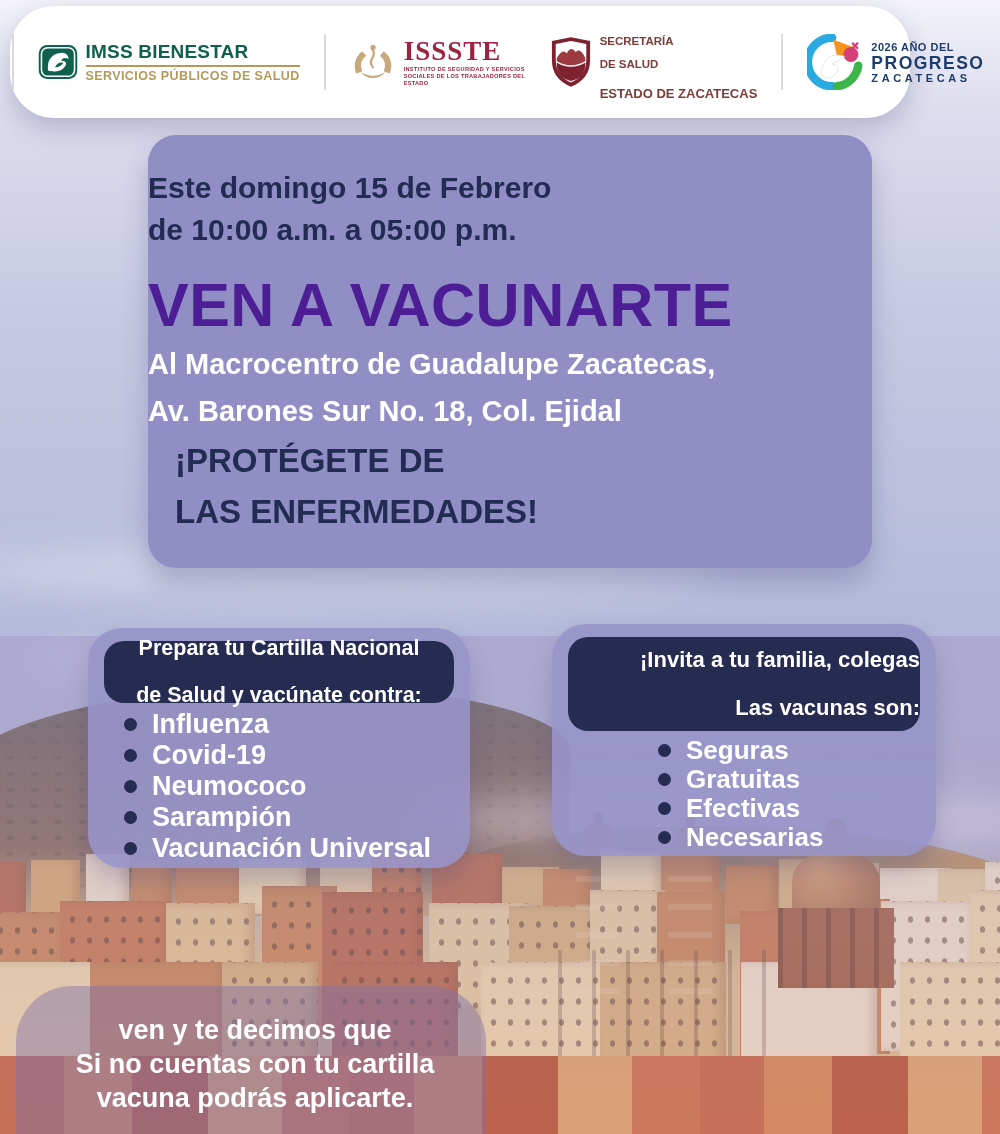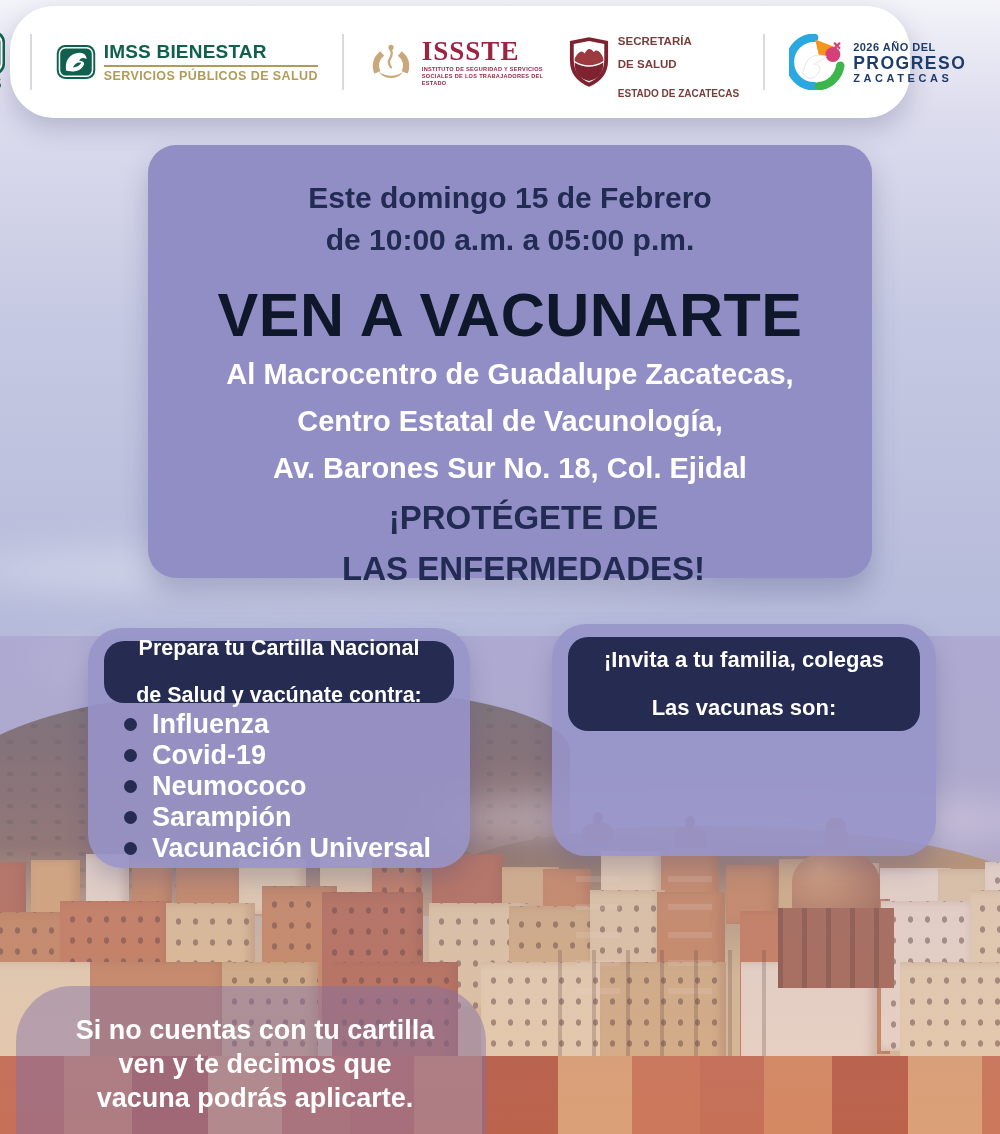--- a/index.html
+++ b/index.html
@@ -67,44 +67,44 @@
   .imss-word{font-size:17px;font-weight:700;color:var(--imss-green);letter-spacing:1px;margin-top:-2px;}
   .bien-text{display:flex;flex-direction:column;}
   .bien-title{font-size:19px;font-weight:700;color:var(--imss-green);letter-spacing:.2px;}
   .bien-rule{height:2px;background:var(--gold);margin:2px 0 2px;}
   .bien-sub{font-size:12.5px;font-weight:700;color:var(--gold);letter-spacing:.4px;}
   .issste-text{display:flex;flex-direction:column;}
   .issste-title{font-family:"Liberation Serif",serif;font-size:27px;font-weight:700;color:var(--issste-maroon);letter-spacing:1px;line-height:26px;}
   .issste-sub{font-size:5.6px;font-weight:700;color:var(--issste-maroon);width:122px;letter-spacing:.3px;line-height:7px;margin-top:2px;}
   .salud-text{display:flex;flex-direction:column;color:#7a3d39;font-weight:700;}
   .salud-l1,.salud-l2{font-size:11.5px;line-height:14px;margin-top:9px;}
-  .salud-l3{font-size:10px;line-height:13px;margin-top:16px;}
+  .salud-l3{font-size:13px;line-height:13px;margin-top:16px;}
   .prog-text{display:flex;flex-direction:column;color:var(--progreso-navy);font-weight:700;}
   .prog-l1{font-size:11px;letter-spacing:.5px;line-height:13px;}
   .prog-l2{font-size:17.5px;letter-spacing:1.5px;line-height:18px;}
   .prog-l3{font-size:11px;letter-spacing:3.6px;line-height:12px;}
 
   
-  .banner{position:absolute;left:148px;top:145px;width:724px;height:433px;z-index:6;
+  .banner{position:absolute;left:148px;top:135px;width:724px;height:433px;z-index:6;
     background:var(--banner-purple);border-radius:28px;box-shadow:0 14px 26px rgba(70,70,120,.28);
-    text-align:center;padding-top:32px;}
+    text-align:left;padding-top:32px;}
   .banner .date{font-size:30px;line-height:42px;font-weight:700;color:var(--navy);}
-  .banner .title{font-size:61px;line-height:64px;font-weight:700;color:#0f172a;letter-spacing:.5px;margin-top:22px;}
+  .banner .title{font-size:61px;line-height:64px;font-weight:700;color:#4c1d95;letter-spacing:.5px;margin-top:22px;}
   .banner .addr{font-size:29px;line-height:39px;font-weight:700;color:#fff;margin-top:8px;}
   .banner .protect{font-size:33px;line-height:43px;font-weight:700;color:var(--navy);margin-top:8px;padding-left:27px;}
 
   
   .panel{position:absolute;z-index:6;background:var(--panel-purple);border-radius:34px;
     box-shadow:0 12px 22px rgba(70,70,120,.25);}
   .panel-left{left:88px;top:628px;width:382px;height:240px;}
   .panel-right{left:552px;top:624px;width:384px;height:232px;}
   .pill{background:var(--pill-navy);border-radius:20px;color:#fff;font-weight:700;text-align:center;
     display:flex;flex-direction:column;justify-content:center;gap:20px;}
   .panel-left .pill{width:350px;height:62px;margin:13px auto 0;font-size:21.5px;line-height:27px;}
-  .panel-right .pill{width:352px;height:94px;margin:13px auto 0;font-size:22px;line-height:28px;}
+  .panel-right .pill{width:352px;height:94px;margin:13px auto 0;font-size:22px;line-height:28px;text-align:right;}
   .vax-list{list-style:none;margin-top:6px;}
   .panel-left .vax-list{padding-left:36px;}
   .panel-right .vax-list{padding-left:106px;margin-top:5px;}
   .vax-list li{display:flex;align-items:center;gap:15px;height:31px;}
   .panel-right .vax-list li{height:29px;}
   .dot{width:13px;height:13px;border-radius:50%;background:var(--pill-navy);flex:0 0 auto;}
   .vax-label{font-size:27px;font-weight:700;color:#fff;}
   .panel-right .vax-label{font-size:26px;}
 
   
@@ -242,21 +242,20 @@
         <div class="prog-l3">ZACATECAS</div>
       </div>
     </div>
   </header>
 
   <section class="banner">
     <div class="date">Este domingo 15 de Febrero</div>
     <div class="date">de 10:00 a.m. a 05:00 p.m.</div>
     <div class="title">VEN A VACUNARTE</div>
     <div class="addr">Al Macrocentro de Guadalupe Zacatecas,</div>
-    <div class="addr">Centro Estatal de Vacunología,</div>
     <div class="addr">Av. Barones Sur No. 18, Col. Ejidal</div>
     <div class="protect">¡PROTÉGETE DE</div>
     <div class="protect">LAS ENFERMEDADES!</div>
   </section>
 
   <aside class="panel panel-left">
     <div class="pill">
       <div>Prepara tu Cartilla Nacional</div>
       <div>de Salud y vacúnate contra:</div>
     </div>
@@ -282,22 +281,40 @@
           <span class="vax-label">Vacunación Universal</span>
         </li>
     </ul>
   </aside>
 
   <aside class="panel panel-right">
     <div class="pill">
       <div>¡Invita a tu familia, colegas</div>
       <div>Las vacunas son:</div>
     </div>
+    <ul class="vax-list">
+      <li>
+          <span class="dot"></span>
+          <span class="vax-label">Seguras</span>
+        </li>
+      <li>
+          <span class="dot"></span>
+          <span class="vax-label">Gratuitas</span>
+        </li>
+      <li>
+          <span class="dot"></span>
+          <span class="vax-label">Efectivas</span>
+        </li>
+      <li>
+          <span class="dot"></span>
+          <span class="vax-label">Necesarias</span>
+        </li>
+    </ul>
   </aside>
 
   <div class="footer-blob"></div>
   <div class="footer-note">
+    <div>ven y te decimos que</div>
     <div>Si no cuentas con tu cartilla</div>
-    <div>ven y te decimos que</div>
     <div>vacuna podrás aplicarte.</div>
   </div>
 
 </div>
 
 </body></html>

